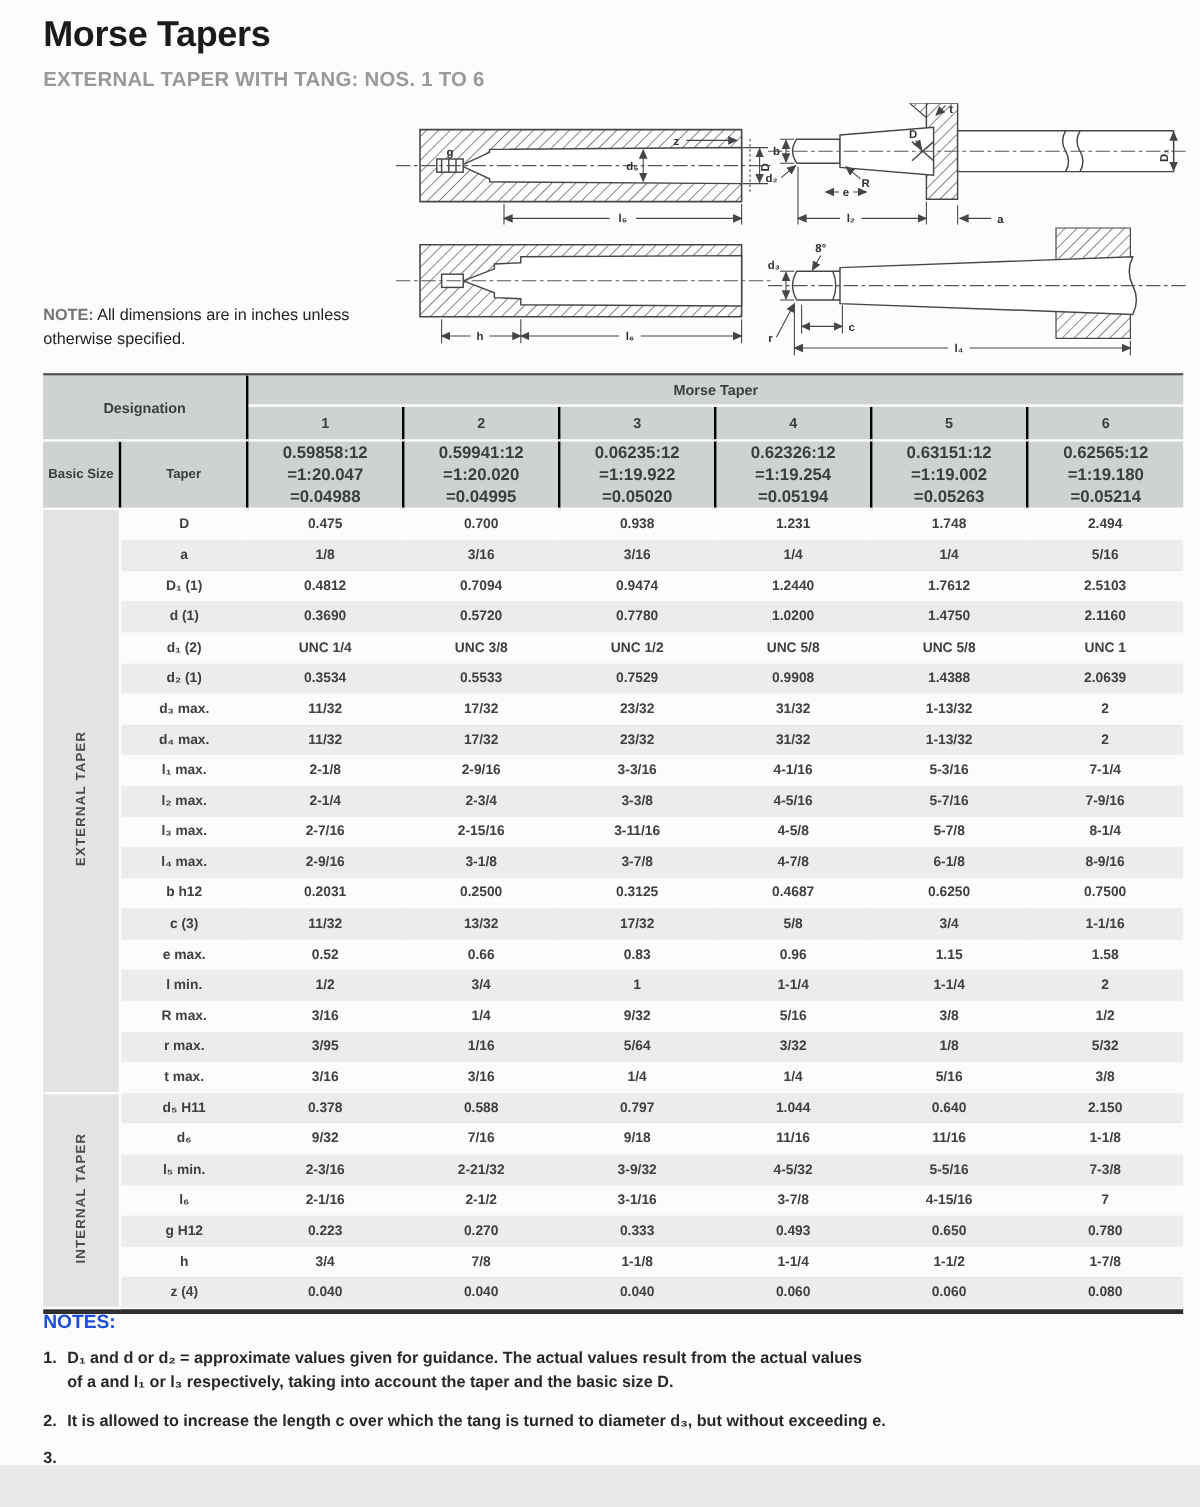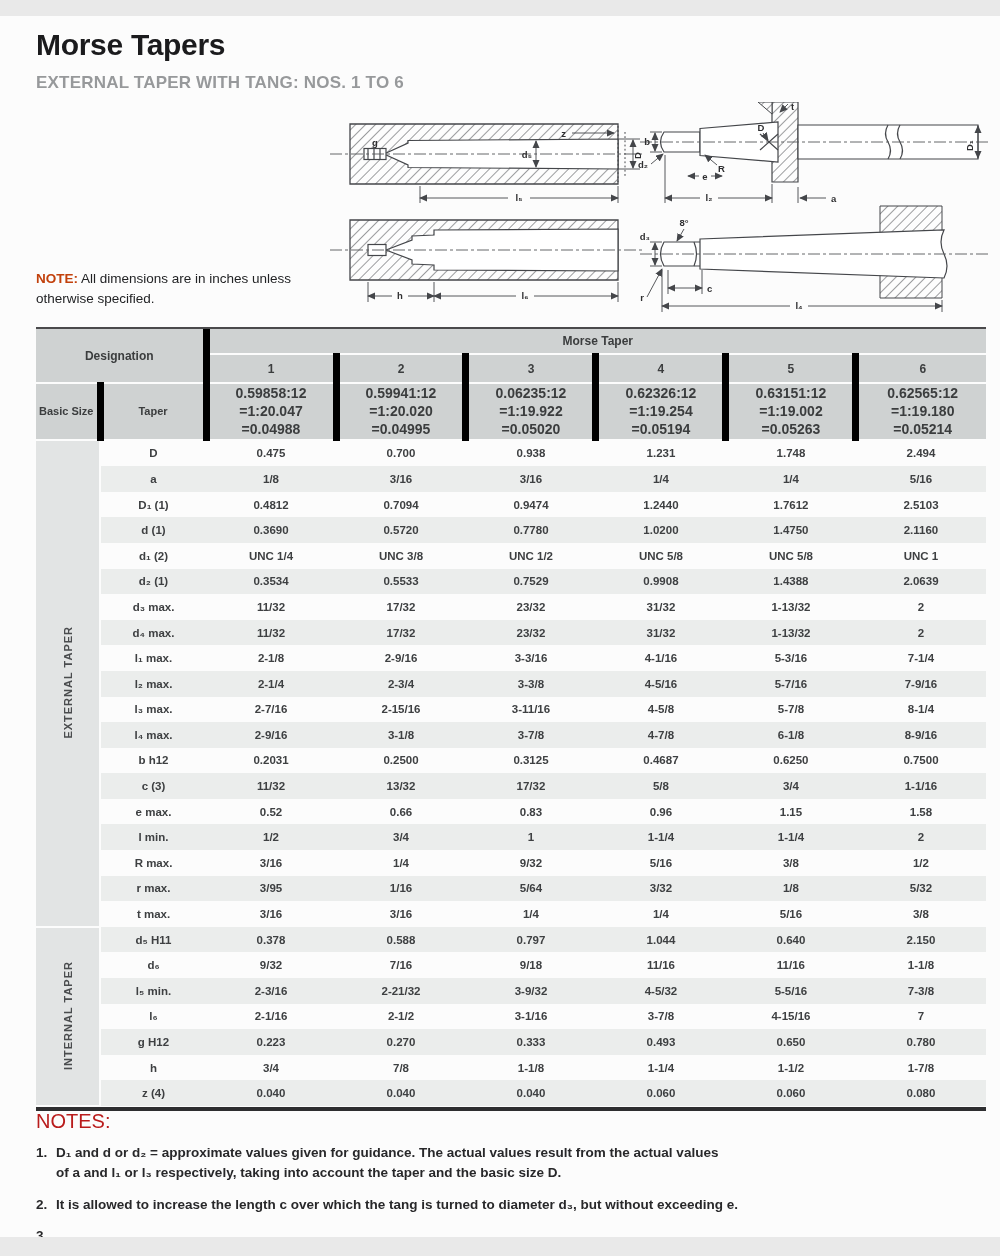--- a/index.html
+++ b/index.html
@@ -1,57 +1,57 @@
 <!DOCTYPE html>
 <html><head>
 <meta charset="utf-8">
 <style>
   html,body{margin:0;padding:0;background:#e9e9e9;}
   .page{
-    position:relative; width:1000px; height:1221px; margin:16px auto;
+    position:relative; width:1000px; height:1221px; margin:0 auto;
     background:#fcfcfc; overflow:hidden;
     font-family:"Liberation Sans","DejaVu Sans",sans-serif;
     color:#2c2c2e;
   }
   .title{position:absolute; left:36px; top:12px; font-size:30px; font-weight:700;
     color:#1b1b1d; letter-spacing:-0.3px;}
   .subtitle{position:absolute; left:36px; top:57px; font-size:17px; font-weight:700;
     color:#97999b; letter-spacing:0.2px;}
   .dimnote{position:absolute; left:36px; top:253px; width:260px; font-size:13.5px;
     line-height:1.45; color:#222325;}
-  .dimnote b{font-weight:700; color:#c2410c;}
+  .dimnote b{font-weight:700; color:#737373;}
   .diagram{position:absolute; left:328px; top:86px; width:662px; height:214px;}
 
   
   .tablewrap{position:absolute; left:36px; top:311px; width:950px;
     border-top:2px solid #4a4a4c; border-bottom:4px solid #2e2e30;}
   table.spec{border-collapse:collapse; table-layout:fixed; width:950px;
     font-size:11.5px; font-weight:700; color:#3e4042;}
   table.spec th, table.spec td{padding:0 2px; text-align:center; vertical-align:middle;}
   th.hdesig,th.hgroup,th.hnum,th.hsize,th.htaper,th.ratio{
-    background:#cfd2d2; border-right:7px solid #000000; border-bottom:2px solid #fcfcfc;
+    background:#cfd2d2; border-right:2px solid #000000; border-bottom:2px solid #fcfcfc;
     color:#3b3d3e;}
   th.last{border-right:0;}
   th.hgroup{height:24px; font-size:12px; border-right:0;}
   th.hnum{height:27px; font-size:12px;}
   th.hdesig{font-size:12px; vertical-align:bottom; padding-bottom:6px;}
   th.hsize,th.htaper{height:48px; font-size:11px;}
   th.ratio{font-size:14px; line-height:1.3; white-space:pre-line; font-weight:700;}
   tbody td{height:25.6px;}
   tbody tr:nth-child(even) td{background:#ebedec;}
   td.rowlabel{font-weight:700;}
   td.val{font-weight:700;}
   th.sideth{background:#e2e4e4; width:64px; border-right:2px solid #fcfcfc;
     border-bottom:2px solid #fcfcfc; vertical-align:middle;}
   th.sideth span{display:inline-block; writing-mode:vertical-rl; transform:rotate(180deg);
     font-size:11px; font-weight:700; letter-spacing:1px; color:#4a4c4e;}
 
   
   .notes{position:absolute; left:36px; top:1094px; width:900px;}
-  .notes-heading{font-size:20px; font-weight:400; color:#b91c1c; margin-bottom:10px;}
+  .notes-heading{font-size:16px; font-weight:700; color:#1d4ed8; margin-bottom:10px;}
   .note-item{display:flex; margin-bottom:11px; font-size:13.5px; font-weight:700;
     color:#28282a; line-height:1.5;}
   .note-num{width:20px; flex:0 0 20px;}
   .note-text{white-space:pre-line;}
 
   
   .ln{stroke:#44464a; stroke-width:1.2; fill:none;}
   .wh{fill:#ffffff; stroke:#44464a; stroke-width:1.2;}
   .cl{stroke:#55575a; stroke-width:0.9; stroke-dasharray:12 3 3 3; fill:none;}
   .dim{stroke:#44464a; stroke-width:0.9; fill:none;}

